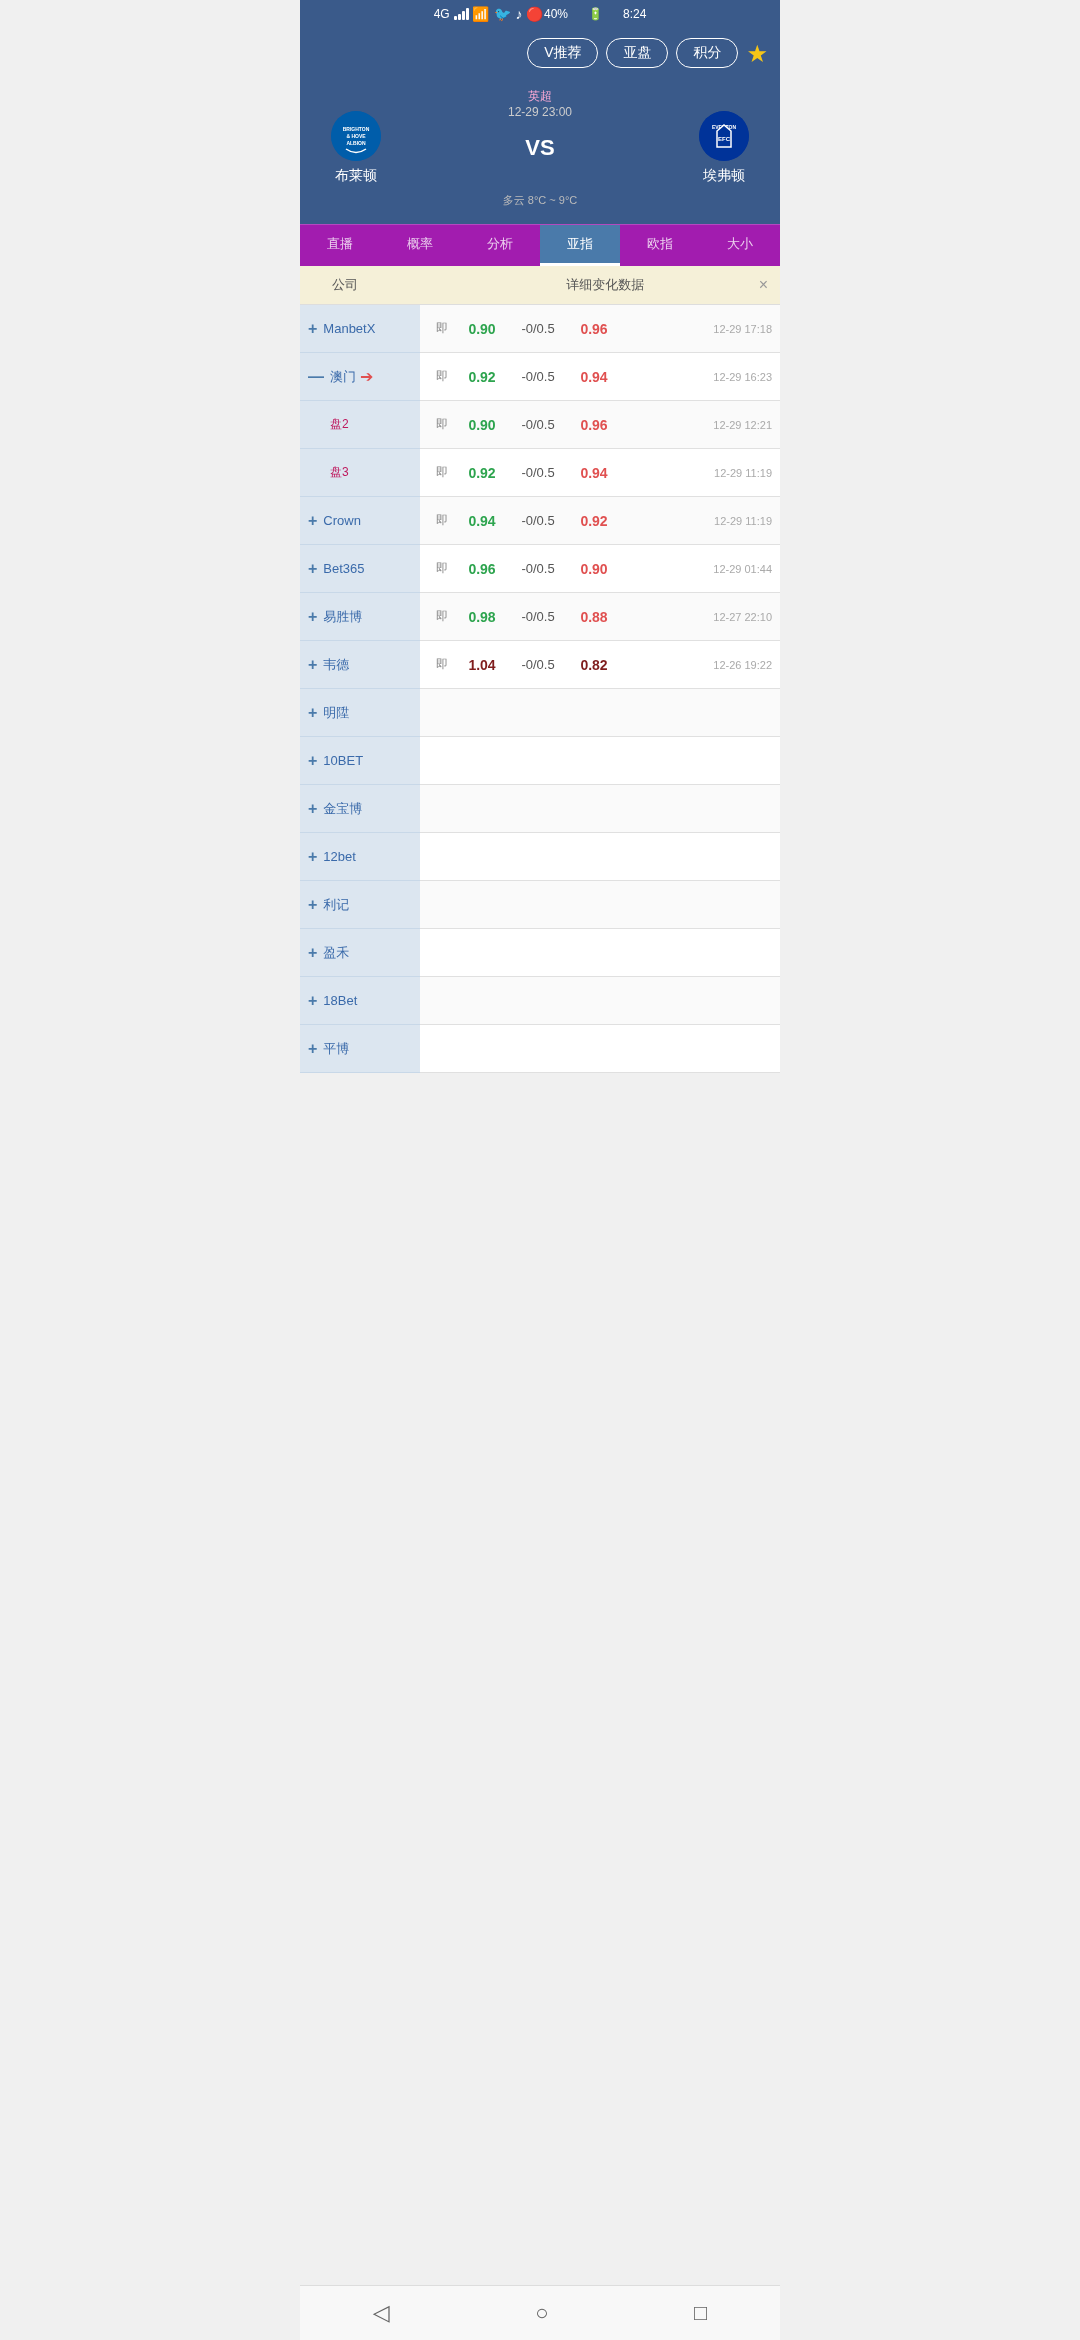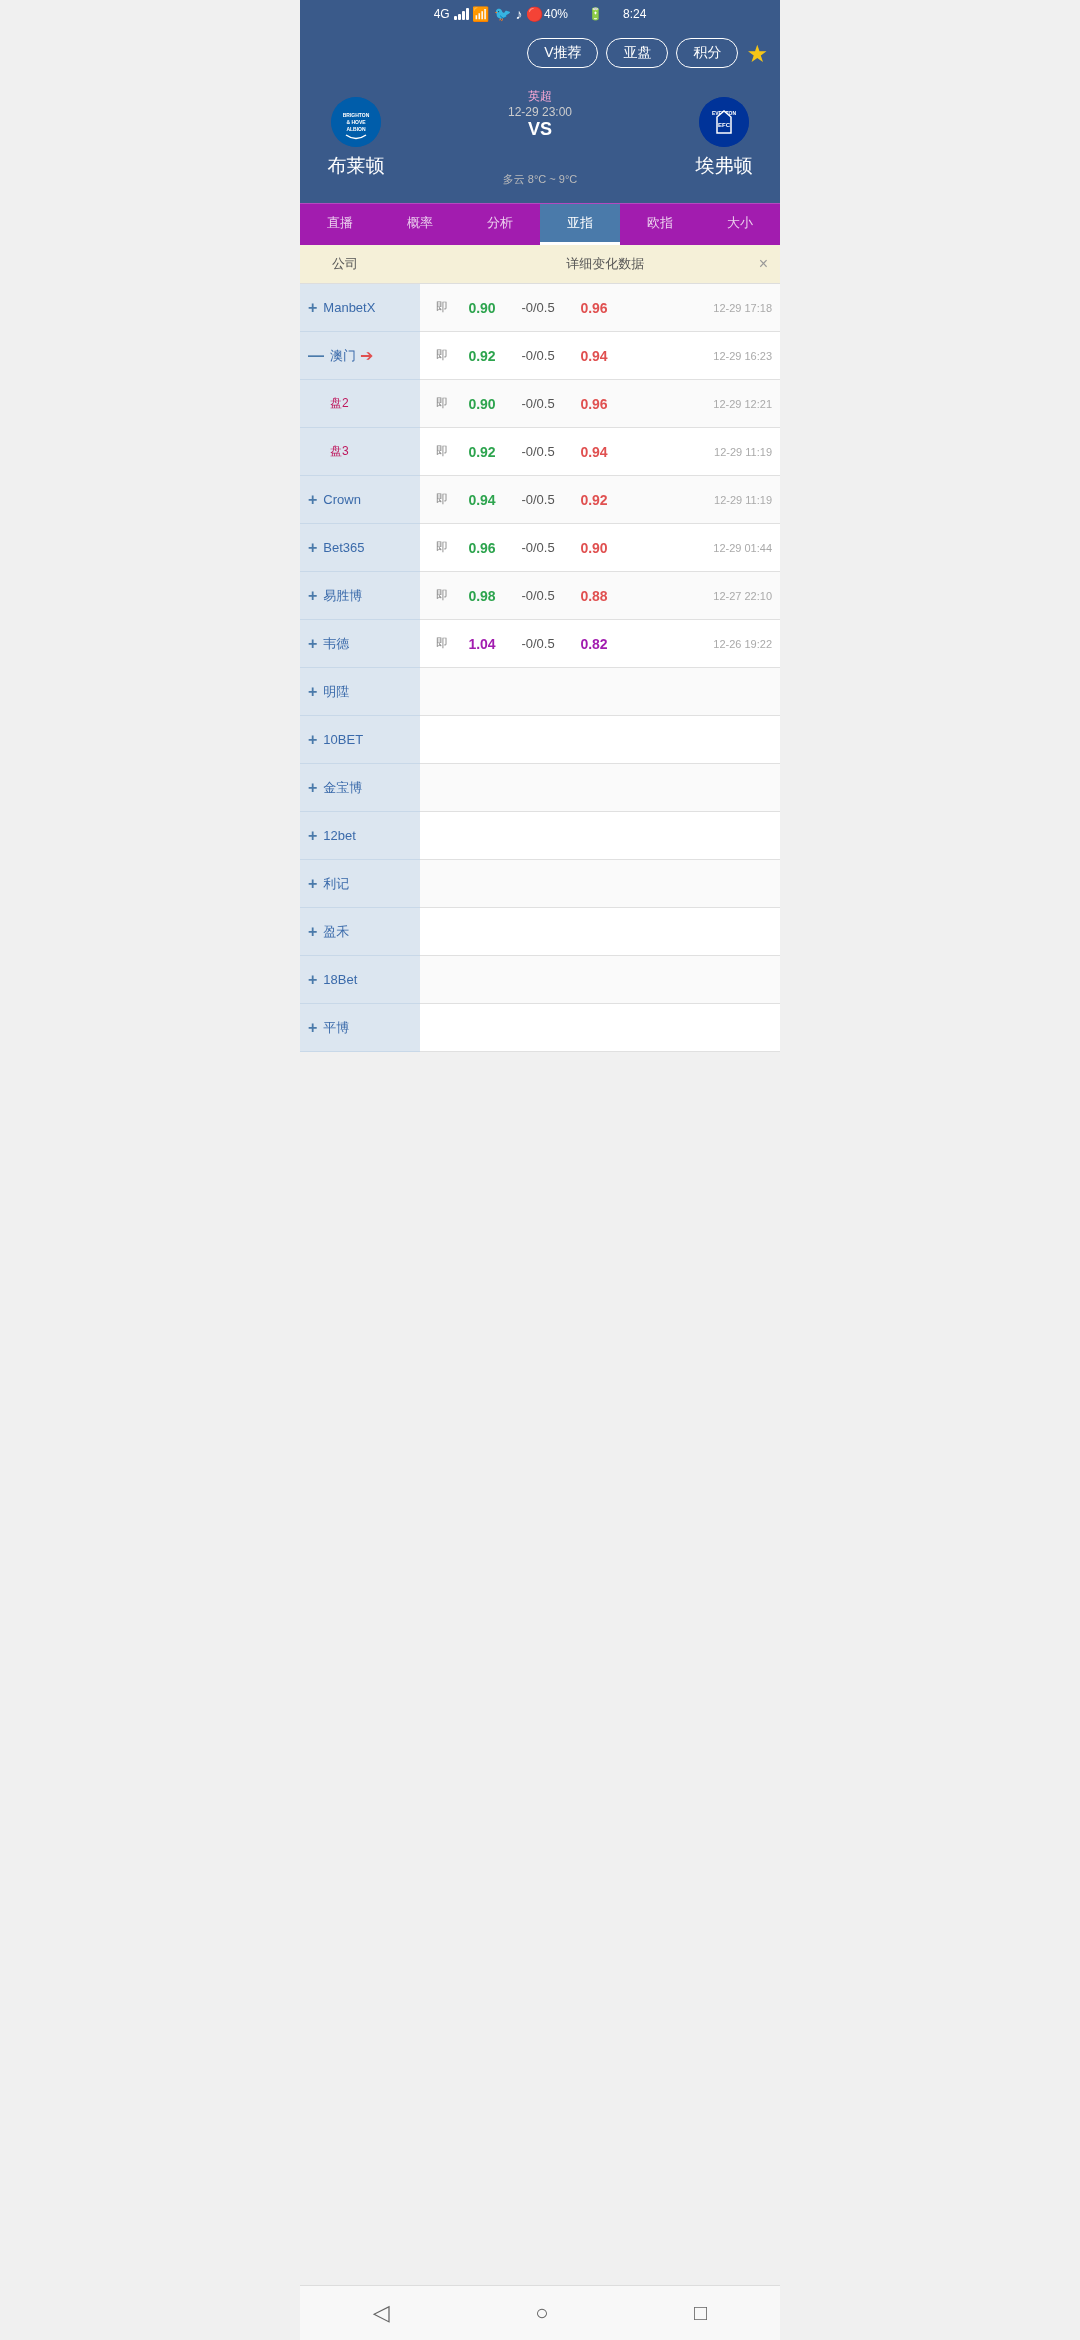--- a/index.html
+++ b/index.html
@@ -77,32 +77,32 @@
       background: white;
       display: flex;
       align-items: center;
       justify-content: center;
       font-size: 10px;
       color: #333;
       overflow: hidden;
     }
     .team-name {
       color: white;
-      font-size: 19px;
+      font-size: 14px;
       margin-top: 6px;
       text-align: center;
     }
     .match-center {
       flex: 1;
       text-align: center;
       color: white;
     }
     .match-league { font-size: 12px; color: #f9a8d4; }
     .match-time { font-size: 12px; color: #ccc; }
-    .match-vs { font-size: 18px; font-weight: bold; margin: 0 0; text-align: center; }
+    .match-vs { font-size: 22px; font-weight: bold; margin: 16px 0; text-align: center; }
     .match-weather { font-size: 11px; color: #bbb; margin-top: 32px; }
 
     
     .logo-brighton {
       background: #005daa;
       border-radius: 50%;
       color: white;
       font-size: 8px;
       font-weight: bold;
     }
@@ -227,21 +227,21 @@
       font-size: 12px;
     }
     .cell-odds {
       width: 52px;
       text-align: center;
       font-size: 14px;
       font-weight: bold;
     }
     .cell-odds.green { color: #2da44e; }
     .cell-odds.red { color: #e05050; }
-    .cell-odds.black { color: #a21caf; text-align: center; }
+    .cell-odds.black { color: #7f1d1d; text-align: center; }
     .cell-spread {
       width: 60px;
       text-align: center;
       font-size: 13px;
       color: #555;
     }
     .cell-time {
       flex: 1;
       text-align: right;
       font-size: 11px;

